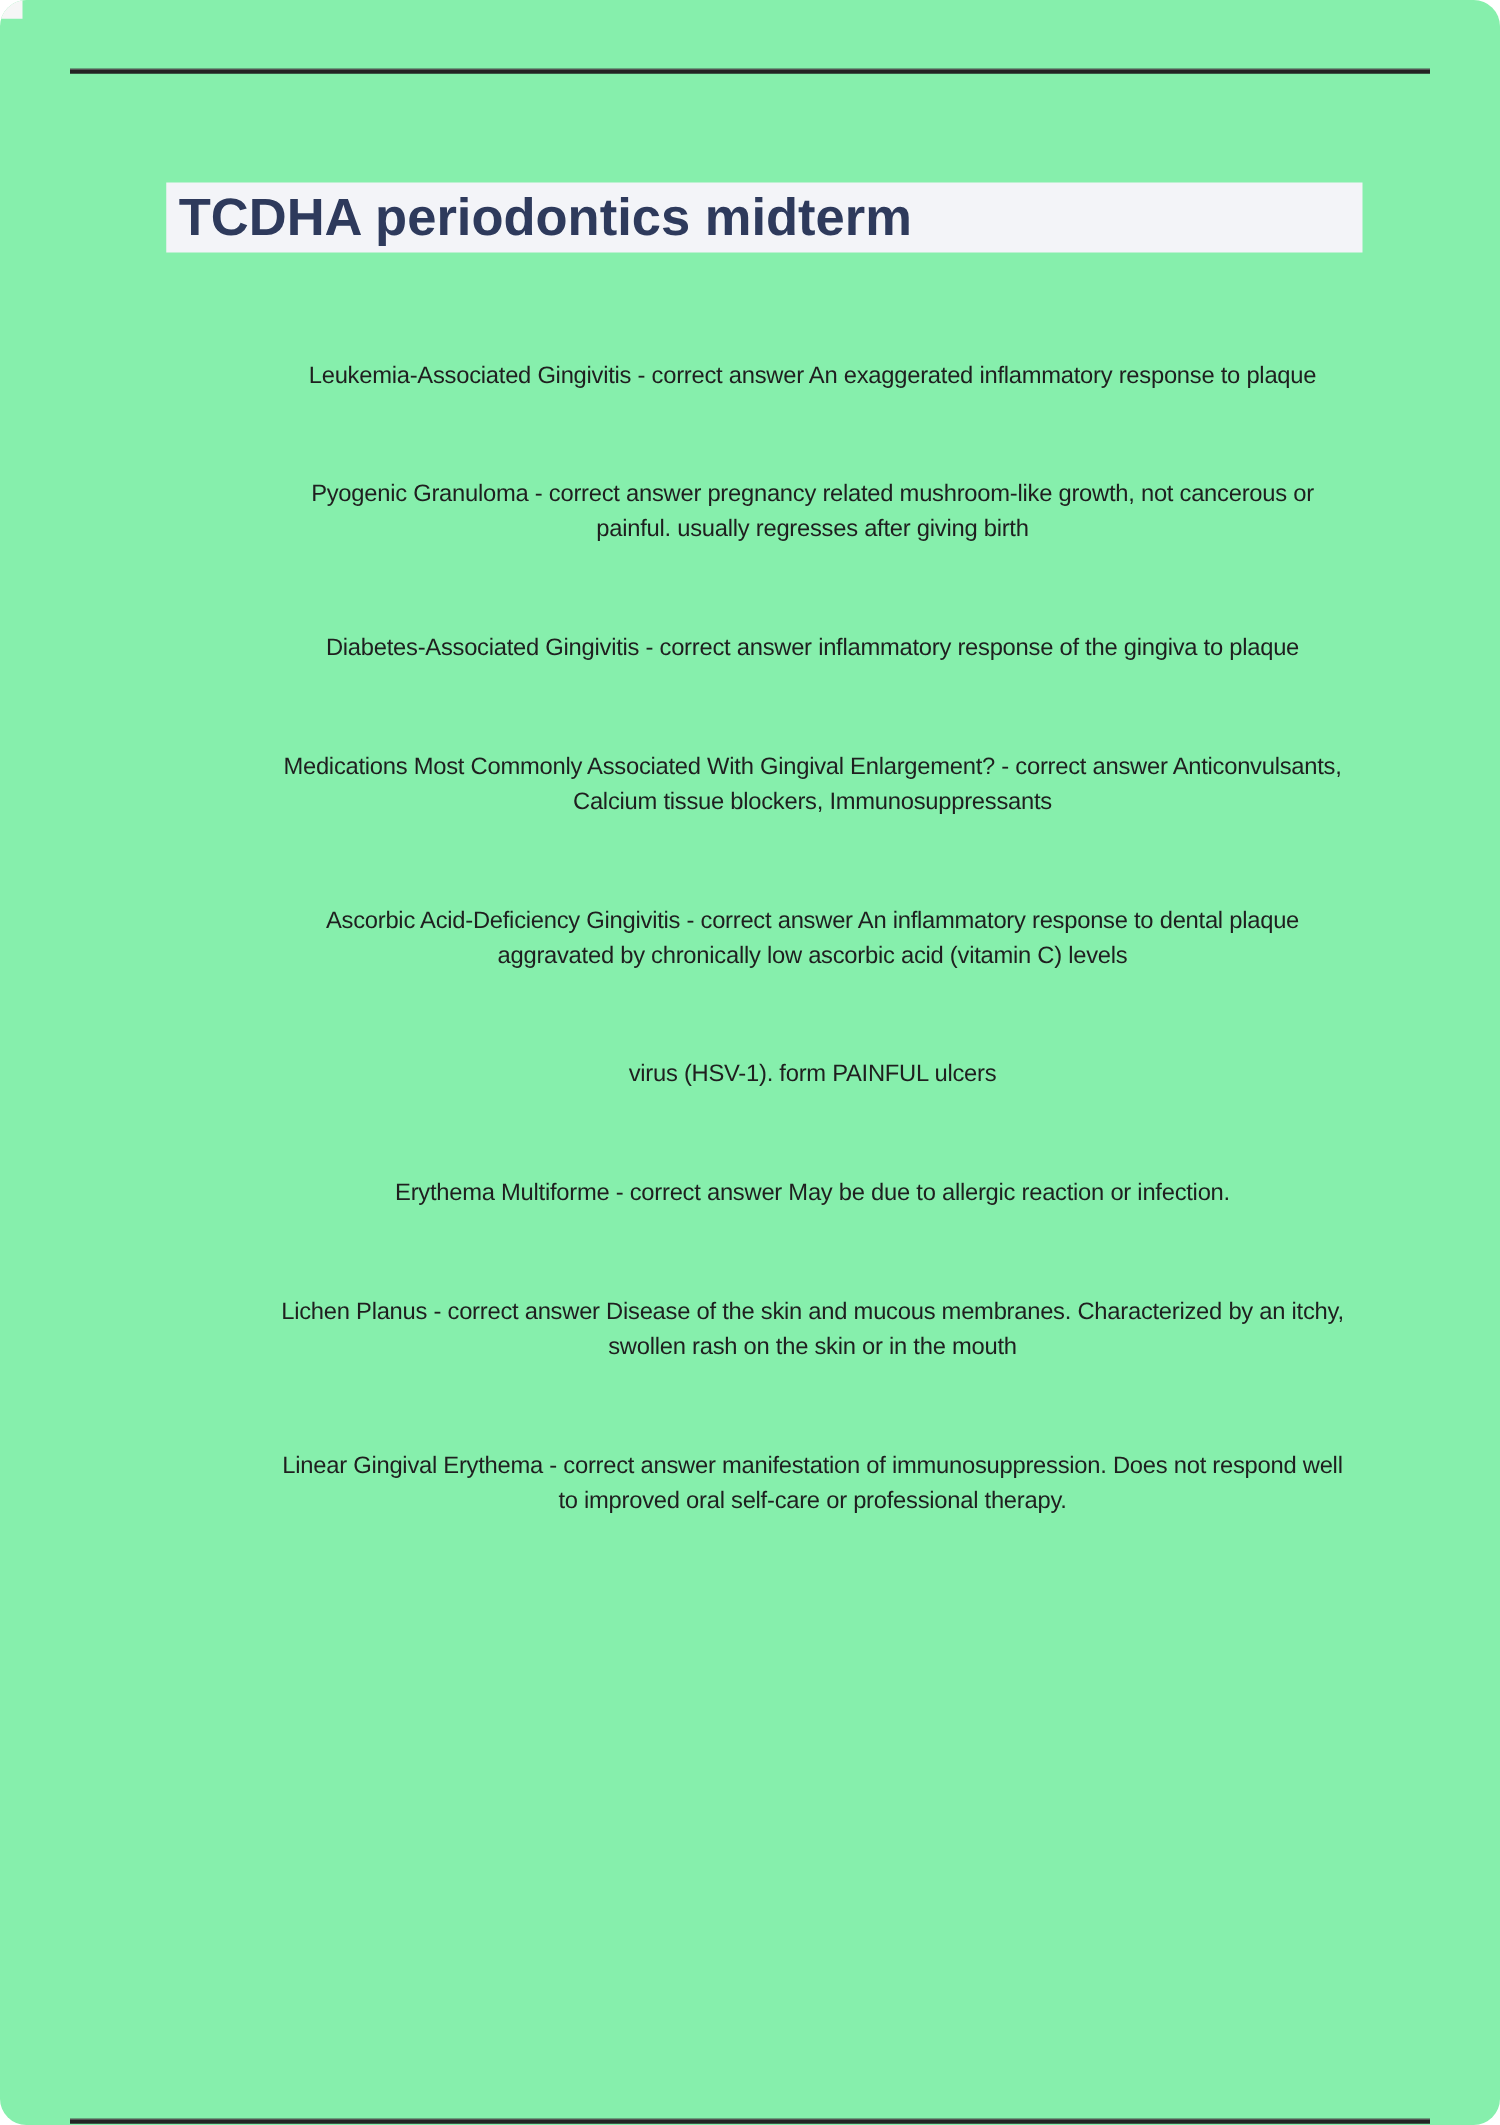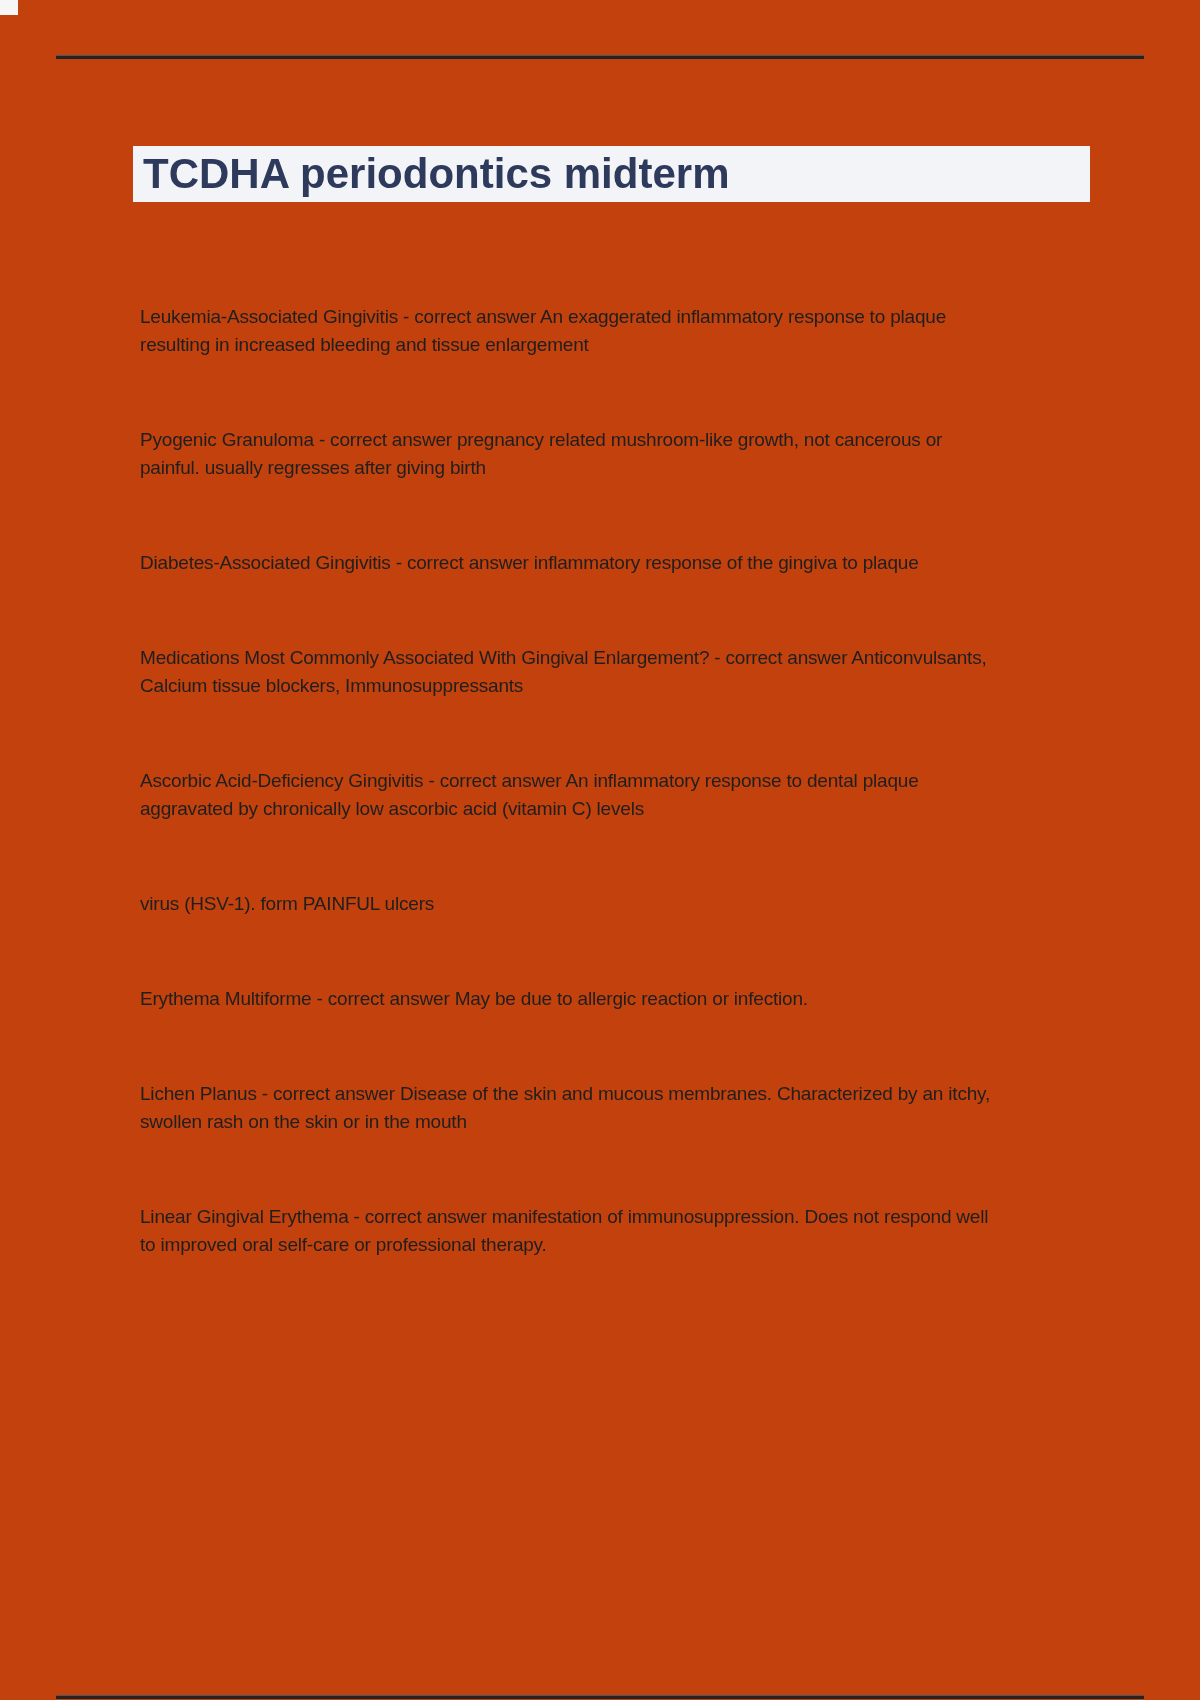--- a/index.html
+++ b/index.html
@@ -4,23 +4,24 @@
 <style>
   html, body {
     margin: 0;
     padding: 0;
     background: #ffffff;
   }
   .page {
     position: relative;
     width: 1200px;
     height: 1700px;
-    background: #c2410c;
+    background: #86efac;
     overflow: hidden;
     font-family: "Liberation Sans", sans-serif;
+    border-radius: 21px;
   }
   .corner-artifact {
     position: absolute;
     left: 0;
     top: 0;
     width: 18px;
     height: 15px;
     background: #f6f6f6;
   }
   .rule {
@@ -49,21 +50,22 @@
     color: var(--title-text, #2e3a5c);
     white-space: nowrap;
   }
   .qa-list {
     position: absolute;
     left: 140px;
     top: 287px;
     width: 1020px;
   }
   .qa-card {
-    margin: 16px 0 67px 0;
+    margin: 0 0 67px 0;
+    text-align: center;
   }
   .qa-line {
     font-size: 19px;
     line-height: 28px;
     letter-spacing: -0.2px;
     color: var(--body-text, #1f1f1f);
     white-space: nowrap;
   }
 </style>
 </head>
@@ -71,21 +73,20 @@
 
 <div class="page">
   <div class="corner-artifact"></div>
   <div class="rule rule-top"></div>
   <div class="title-band">
     <h1 class="title">TCDHA periodontics midterm</h1>
   </div>
   <main class="qa-list" id="qa-list">
       <article class="qa-card">
         <div class="qa-line">Leukemia-Associated Gingivitis - correct answer An exaggerated inflammatory response to plaque</div>
-        <div class="qa-line">resulting in increased bleeding and tissue enlargement</div>
       </article>
       <article class="qa-card">
         <div class="qa-line">Pyogenic Granuloma - correct answer pregnancy related mushroom-like growth, not cancerous or</div>
         <div class="qa-line">painful. usually regresses after giving birth</div>
       </article>
       <article class="qa-card">
         <div class="qa-line">Diabetes-Associated Gingivitis - correct answer inflammatory response of the gingiva to plaque</div>
       </article>
       <article class="qa-card">
         <div class="qa-line">Medications Most Commonly Associated With Gingival Enlargement? - correct answer Anticonvulsants,</div>

